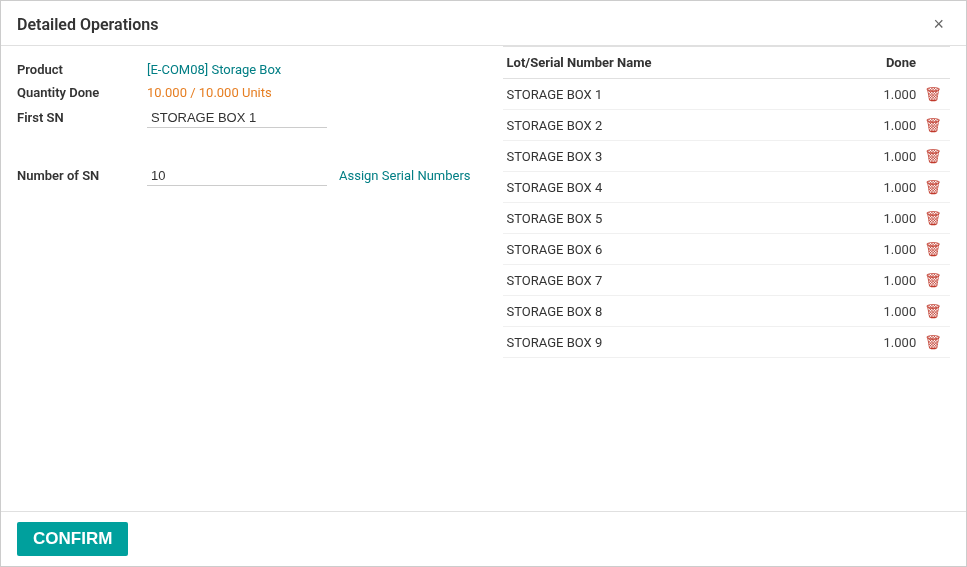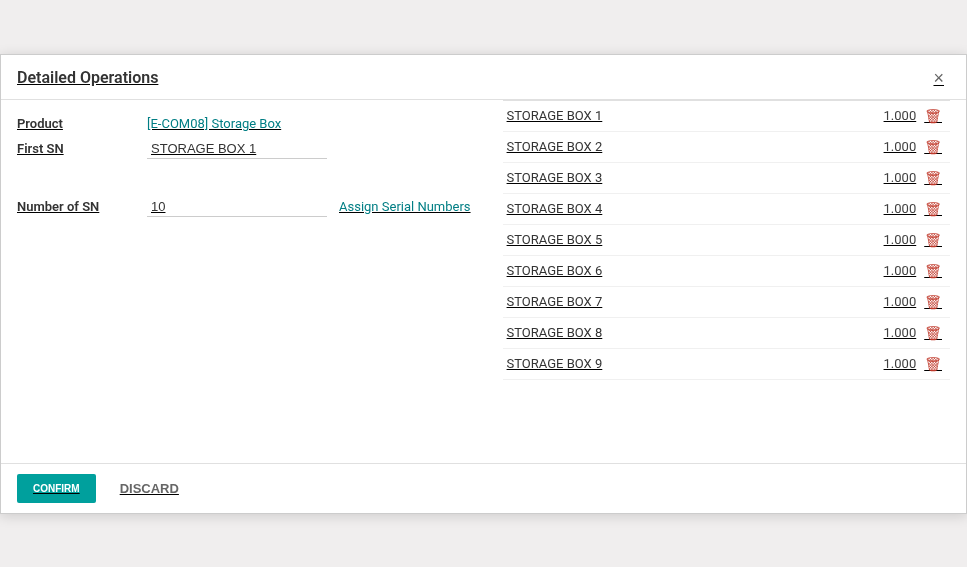--- a/index.html
+++ b/index.html
@@ -7,28 +7,27 @@
       font-family: -apple-system, BlinkMacSystemFont, "Segoe UI", Roboto, sans-serif;
       font-size: 13px;
       background: #f0eeee;
       display: flex;
       align-items: center;
       justify-content: center;
       min-height: 100vh;
     }
     .modal {
       width: 967px;
-      height: 460px;
+      height: 567px;
       background: #fff;
       border: 1px solid #ccc;
       display: flex;
       flex-direction: column;
       position: relative;
       box-shadow: 0 2px 12px rgba(0,0,0,0.15);
-      text-decoration: underline;
     }
     .modal-header {
       display: flex;
       align-items: center;
       justify-content: space-between;
       padding: 12px 16px 10px 16px;
       border-bottom: 1px solid #e0e0e0;
     }
     .modal-title {
       font-size: 16px;
@@ -155,21 +154,21 @@
       border-top: 1px solid #e0e0e0;
       display: flex;
       gap: 8px;
       background: #fff;
     }
     .btn-confirm {
       background: #00a09d;
       color: #fff;
       border: none;
       padding: 7px 16px;
-      font-size: 10px;
+      font-size: 17px;
       font-weight: 600;
       cursor: pointer;
       border-radius: 2px;
     }
     .btn-discard {
       background: none;
       color: #666;
       border: none;
       padding: 7px 16px;
       font-size: 13px;
@@ -191,34 +190,42 @@
   <div class="modal-body">
 
     <div class="form-section">
 
       <div class="form-row">
         <span class="form-label">Product</span>
         <span class="form-value link">[E-COM08] Storage Box</span>
       </div>
 
 
+      <div class="form-row">
+        <span class="form-label">Quantity Done</span>
+        <span class="form-value orange">10.000 / 10.000 Units</span>
+      </div>
 
       <div class="form-row">
         <span class="form-label">First SN</span>
         <input class="form-input" type="text" value="STORAGE BOX 1" style="">
       </div>
 
       <div class="form-row">
         <span class="form-label">Number of SN</span>
         <input class="form-input" type="text" value="10" style="">
         <span class="assign-link">Assign Serial Numbers</span>
       </div>
     </div>
 
     <div class="table-section">
+      <div class="table-header">
+        <span class="col-name">Lot/Serial Number Name</span>
+        <span class="col-done">Done</span>
+      </div>
       <div class="table-body" id="table-body">
 
       <div class="table-row">
       <span class="row-name">STORAGE BOX 1</span>
       <div class="row-right">
         <span class="row-done">1.000</span>
         <span class="delete-icon" title="Delete">🗑</span>
       </div>
     </div>
           <div class="table-row">
@@ -276,15 +283,14 @@
         <span class="row-done">1.000</span>
         <span class="delete-icon" title="Delete">🗑</span>
       </div>
     </div>
         </div>
     </div>
   </div>
 
   <div class="modal-footer">
     <button class="btn-confirm">CONFIRM</button>
-    <button class="btn-discard">DISCARD</button>
   </div>
 </div>
 
 </body></html>

